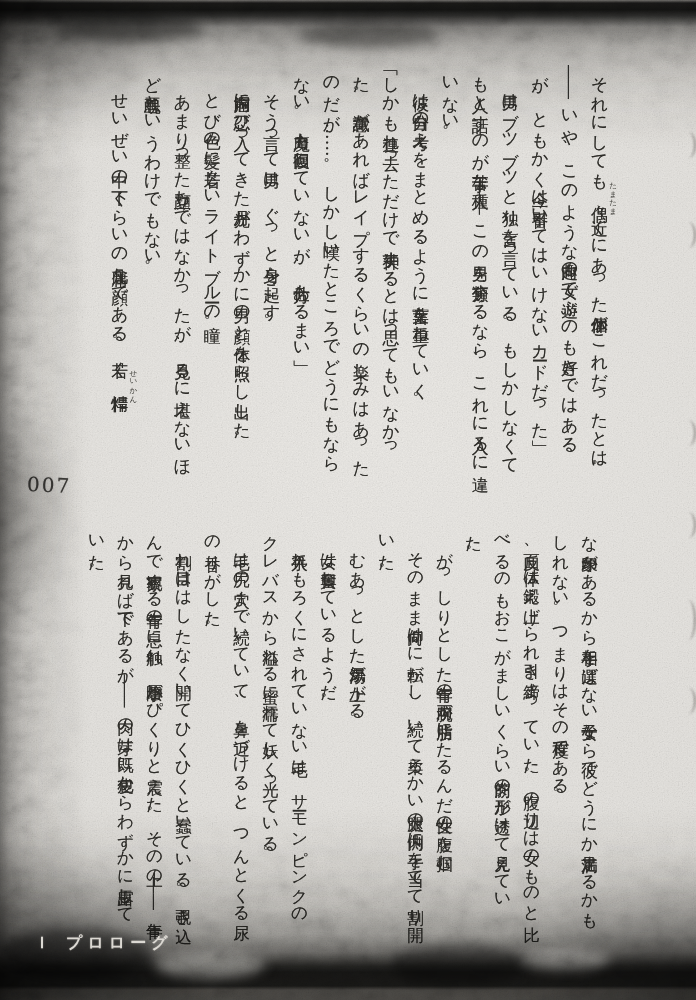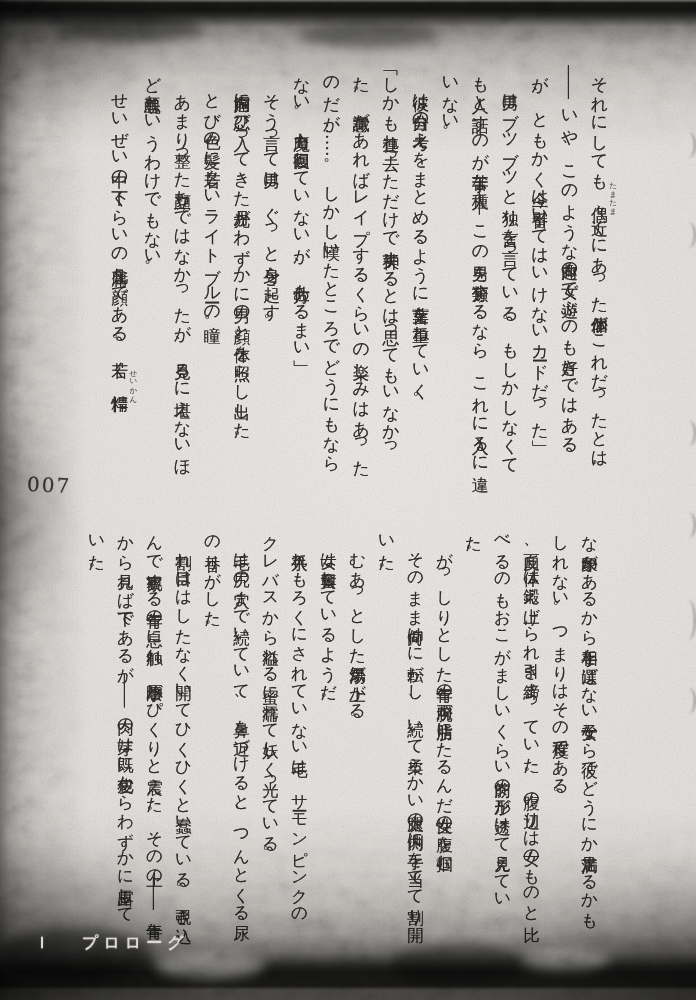--- a/index.html
+++ b/index.html
@@ -83,21 +83,21 @@
     transform:rotate(2.5deg);
     text-shadow:0 0 1px rgba(63,62,59,.5);
   }
   .footer{
     position:absolute;left:34px;top:933px;z-index:6;
     color:#dcd9d3;font-size:16px;font-weight:bold;
     text-shadow:0 0 2px rgba(235,233,227,.35);
     white-space:nowrap;
   }
   .footer .numeral{margin-right:16px;letter-spacing:0;}
-  .footer .title{letter-spacing:5px;margin-left:16px;}
+  .footer .title{letter-spacing:5px;}
 </style>
 </head>
 <body>
 
 <div class="page">
 
   <svg width="0" height="0" style="position:absolute" aria-hidden="true">
     <defs>
       <filter id="fnoise" x="0" y="0" width="100%" height="100%">
         <feTurbulence type="fractalNoise" baseFrequency="0.8" numOctaves="2" seed="7" stitchTiles="stitch"></feTurbulence>

